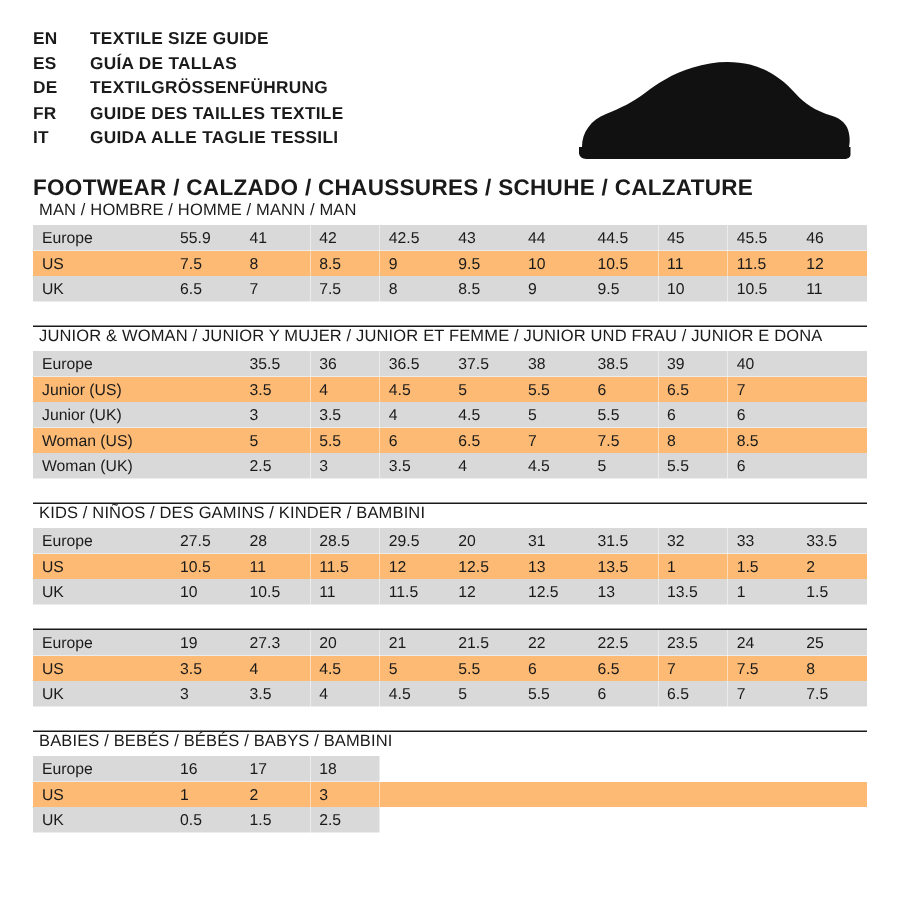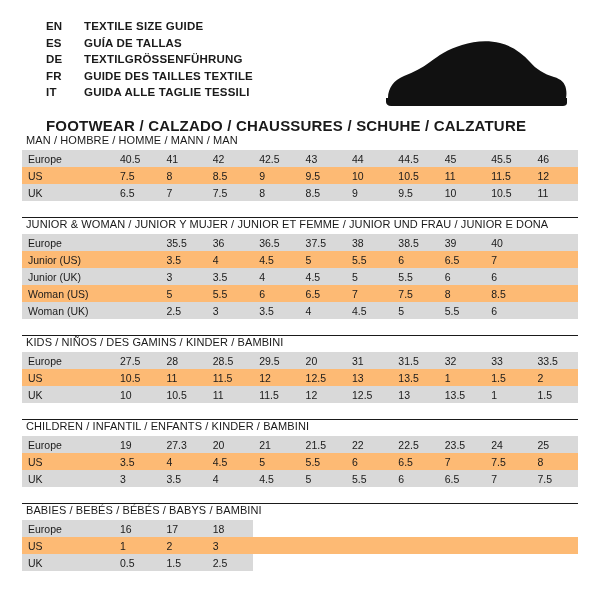--- a/index.html
+++ b/index.html
@@ -19,21 +19,20 @@
     width: 600px;
     height: 600px;
     box-sizing: border-box;
     padding: 18px 22px 0 22px;
   }
 
   
   .header {
     position: relative;
     height: 100px;
-    margin-left: 24px;
   }
   .lang-list {
     display: block;
   }
   .lang-row {
     display: flex;
     align-items: baseline;
     line-height: 16.5px;
     font-size: 11.5px;
     font-weight: bold;
@@ -144,21 +143,21 @@
     </svg>
   </div>
 
   <div class="section first">
     <div class="sep"></div>
     <div class="section-title">MAN / HOMBRE / HOMME / MANN / MAN</div>
     <table class="size">
       <tbody>
           <tr class="shaded">
         <td class="label">Europe</td>
-        <td>40.5</td>
+        <td>55.9</td>
         <td>41</td>
         <td>42</td>
         <td>42.5</td>
         <td>43</td>
         <td>44</td>
         <td>44.5</td>
         <td>45</td>
         <td>45.5</td>
         <td>46</td>
       </tr>
@@ -309,21 +308,20 @@
         <td>13.5</td>
         <td>1</td>
         <td>1.5</td>
       </tr>
     </tbody>
       </table>
   </div>
 
   <div class="section">
     <div class="sep"></div>
-    <div class="section-title">CHILDREN / INFANTIL / ENFANTS / KINDER / BAMBINI</div>
     <table class="size">
       <tbody>
           <tr class="shaded">
         <td class="label">Europe</td>
         <td>19</td>
         <td>27.3</td>
         <td>20</td>
         <td>21</td>
         <td>21.5</td>
         <td>22</td>

